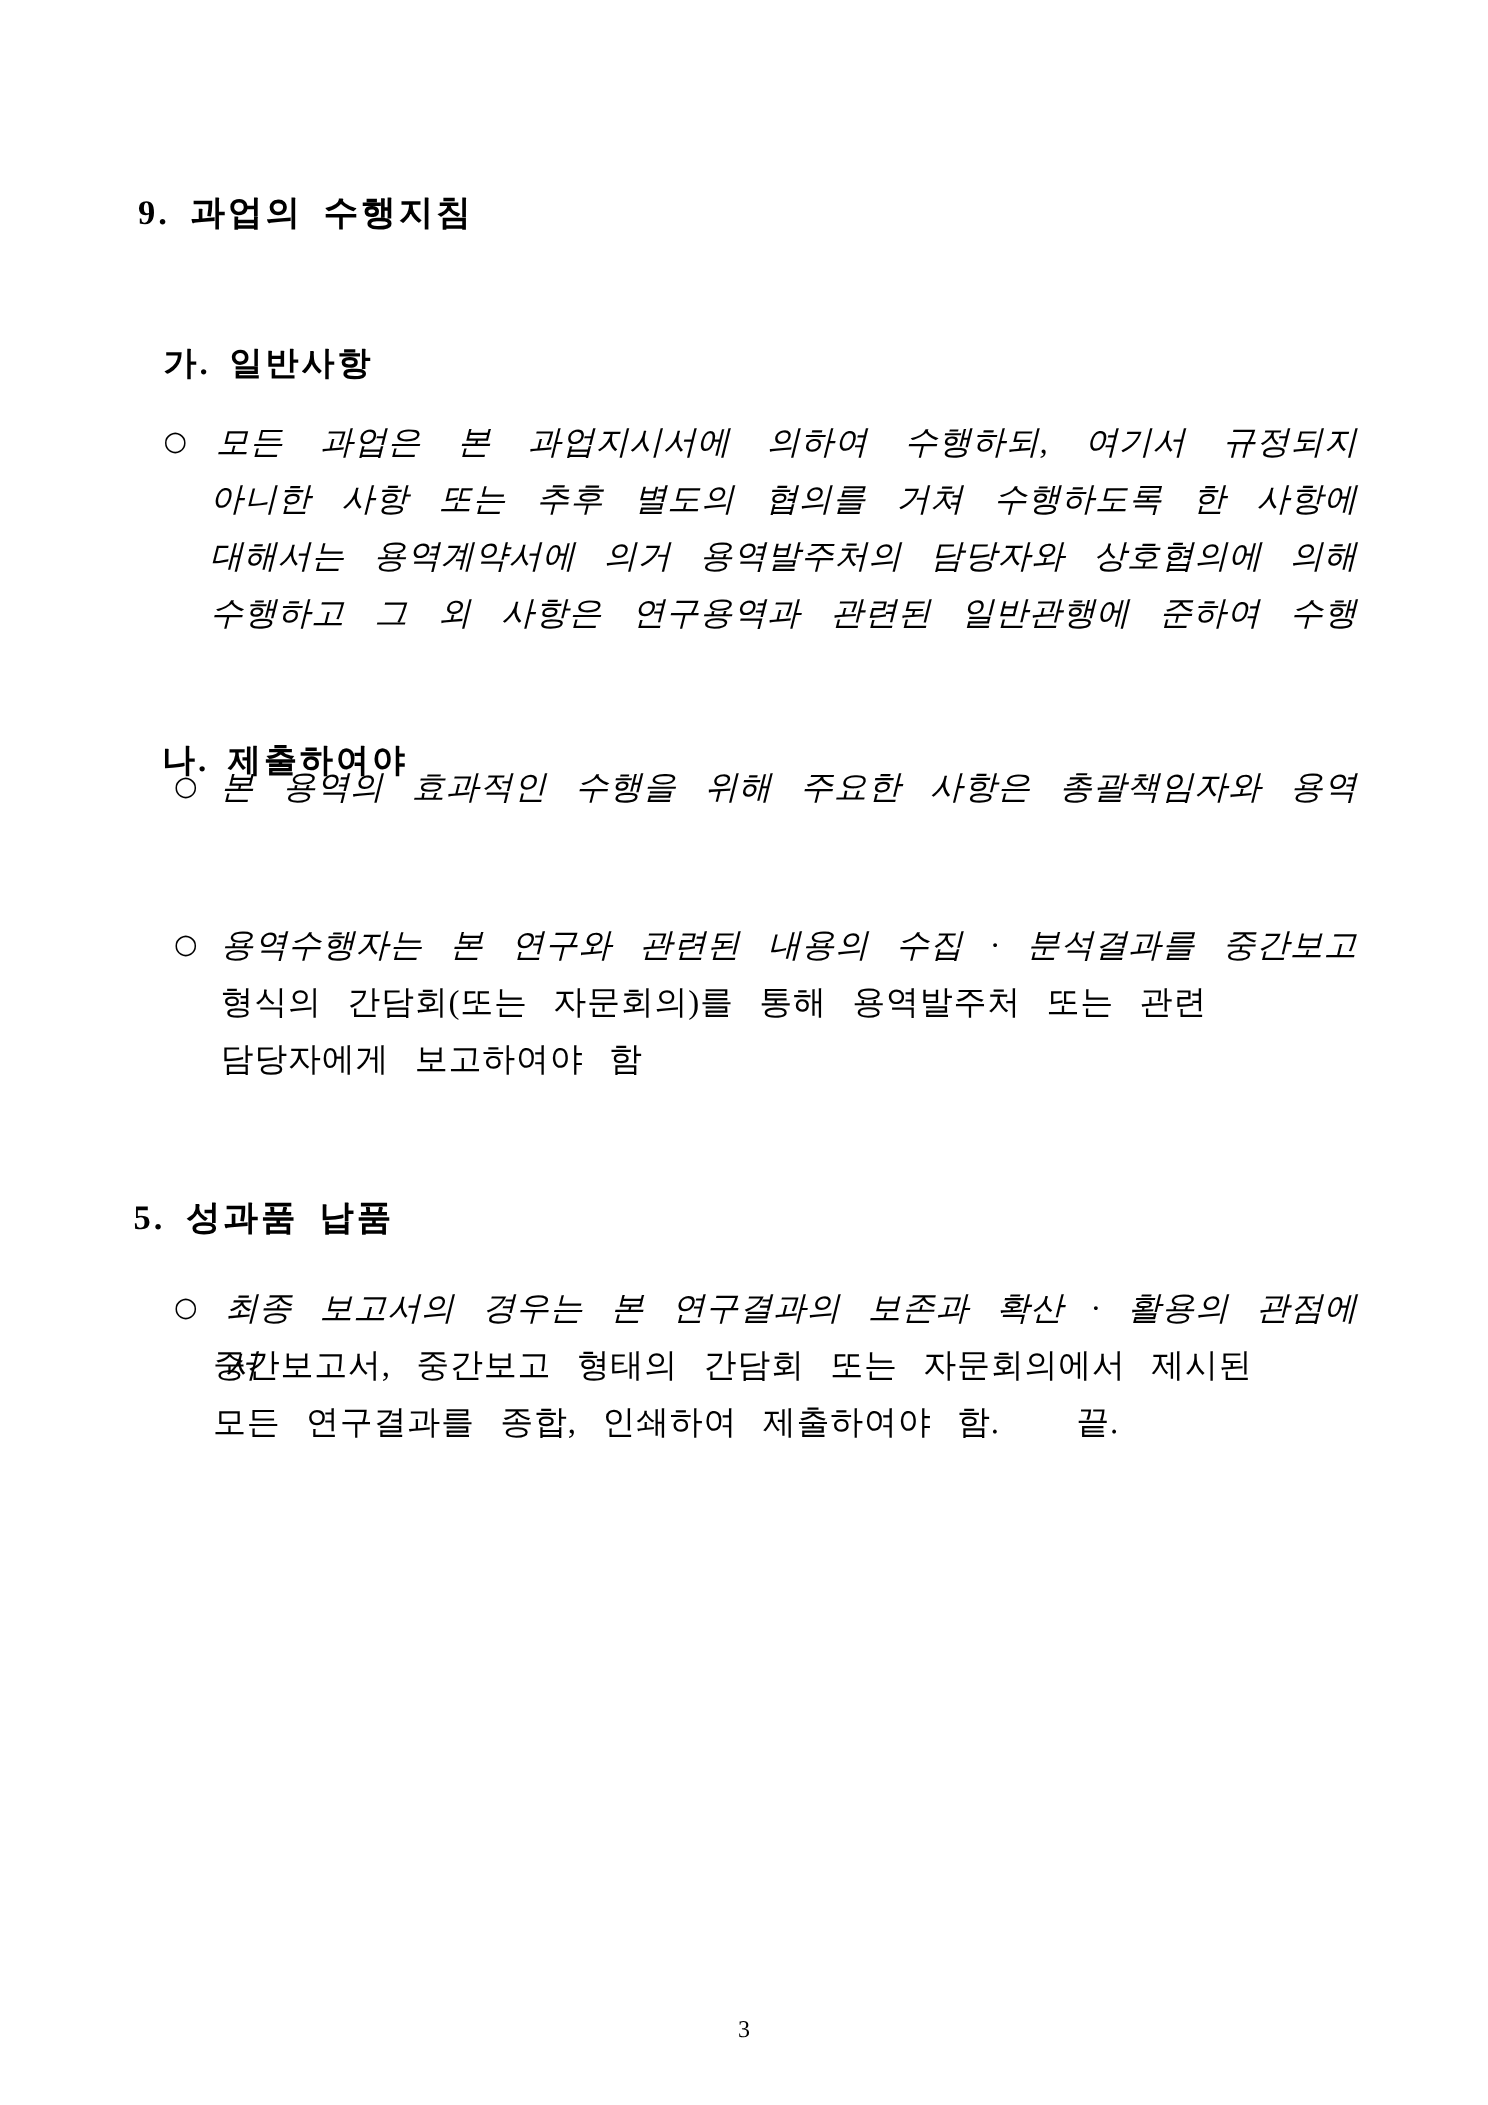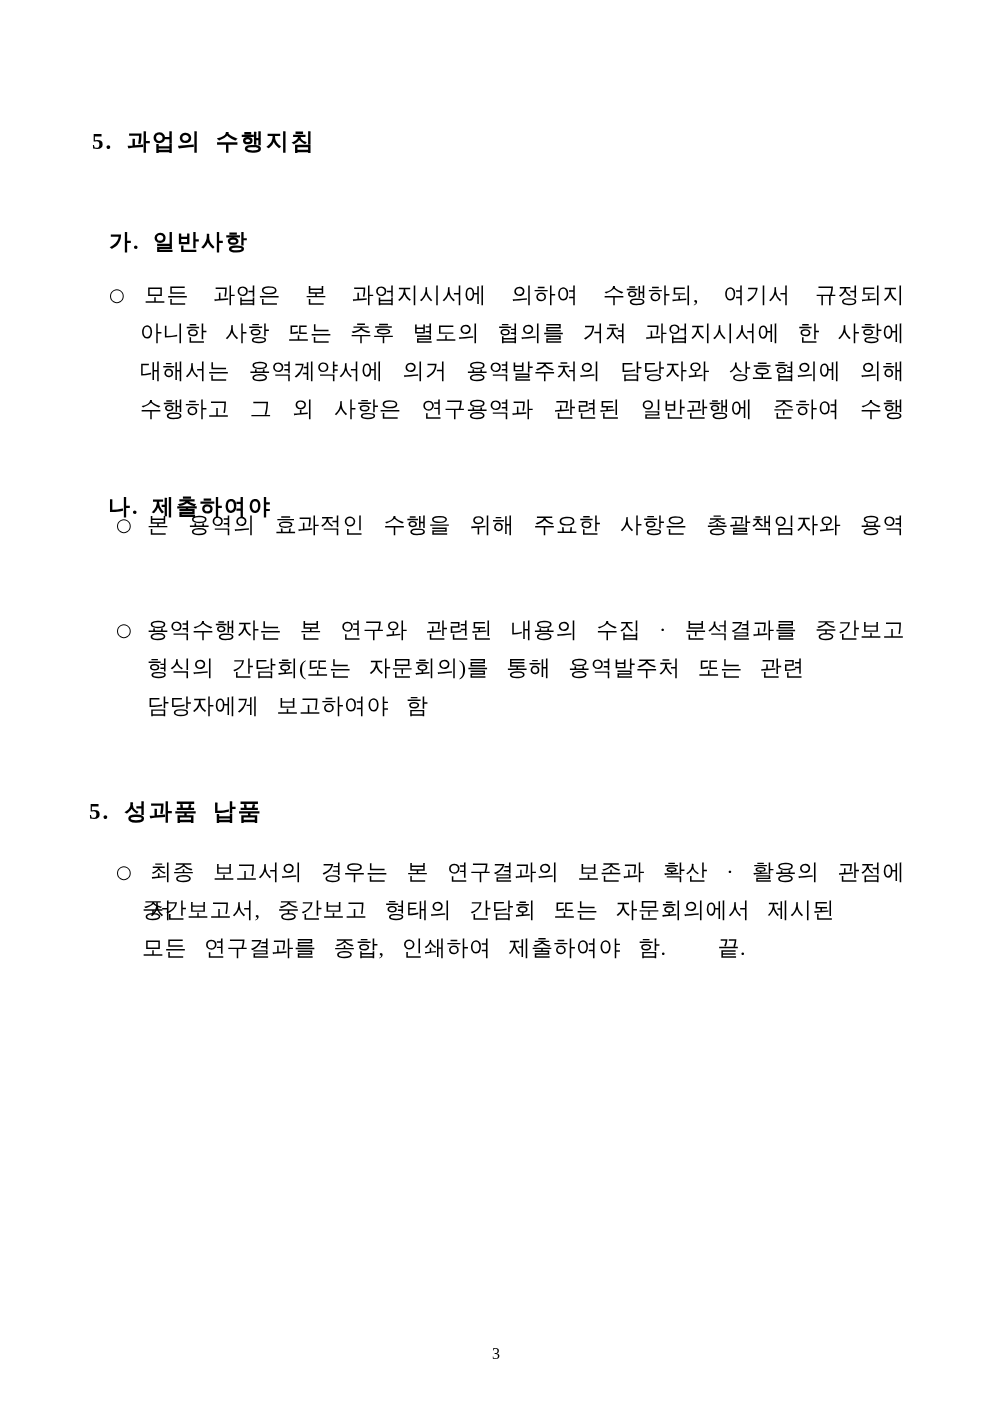--- a/index.html
+++ b/index.html
@@ -41,45 +41,46 @@
     height: 38px;
     line-height: 38px;
     font-size: 22px;
     letter-spacing: 0.5px;
     word-spacing: 11px;
     overflow: visible;
   }
   .line.just {
     text-align: justify;
     text-align-last: justify;
+    font-style: italic;
   }
   .indent4 { padding-left: 4px; }
   .indent8 { padding-left: 8px; }
   .page-number {
     position: absolute;
     left: 0;
     width: 100%;
     text-align: center;
     font-size: 16px;
     line-height: 20px;
   }
 </style>
 </head>
 <body>
 
 <div class="page">
 
-  <div class="h-main" style="left:92px; top:126px">5. 과업의 수행지침</div>
+  <div class="h-main" style="left:92px; top:126px">9. 과업의 수행지침</div>
 
   <div class="h-sub" style="left:109px; top:200px">가. 일반사항</div>
 
   <div class="bullet-block" style="left:140px; top:276px; width:765px">
     <span class="marker" style="left:-31px">○</span>
     <div class="line just indent4">모든 과업은 본 과업지시서에 의하여 수행하되, 여기서 규정되지</div>
-    <div class="line just">아니한 사항 또는 추후 별도의 협의를 거쳐 과업지시서에 한 사항에</div>
+    <div class="line just">아니한 사항 또는 추후 별도의 협의를 거쳐 수행하도록 한 사항에</div>
     <div class="line just">대해서는 용역계약서에 의거 용역발주처의 담당자와 상호협의에 의해</div>
     <div class="line just">수행하고 그 외 사항은 연구용역과 관련된 일반관행에 준하여 수행</div>
   </div>
 
   <div class="h-sub" style="left:108px; top:465px">나. 제출하여야</div>
 
   <div class="bullet-block" style="left:147px; top:506px; width:758px">
     <span class="marker" style="left:-31px">○</span>
     <div class="line just">본 용역의 효과적인 수행을 위해 주요한 사항은 총괄책임자와 용역</div>
   </div>

